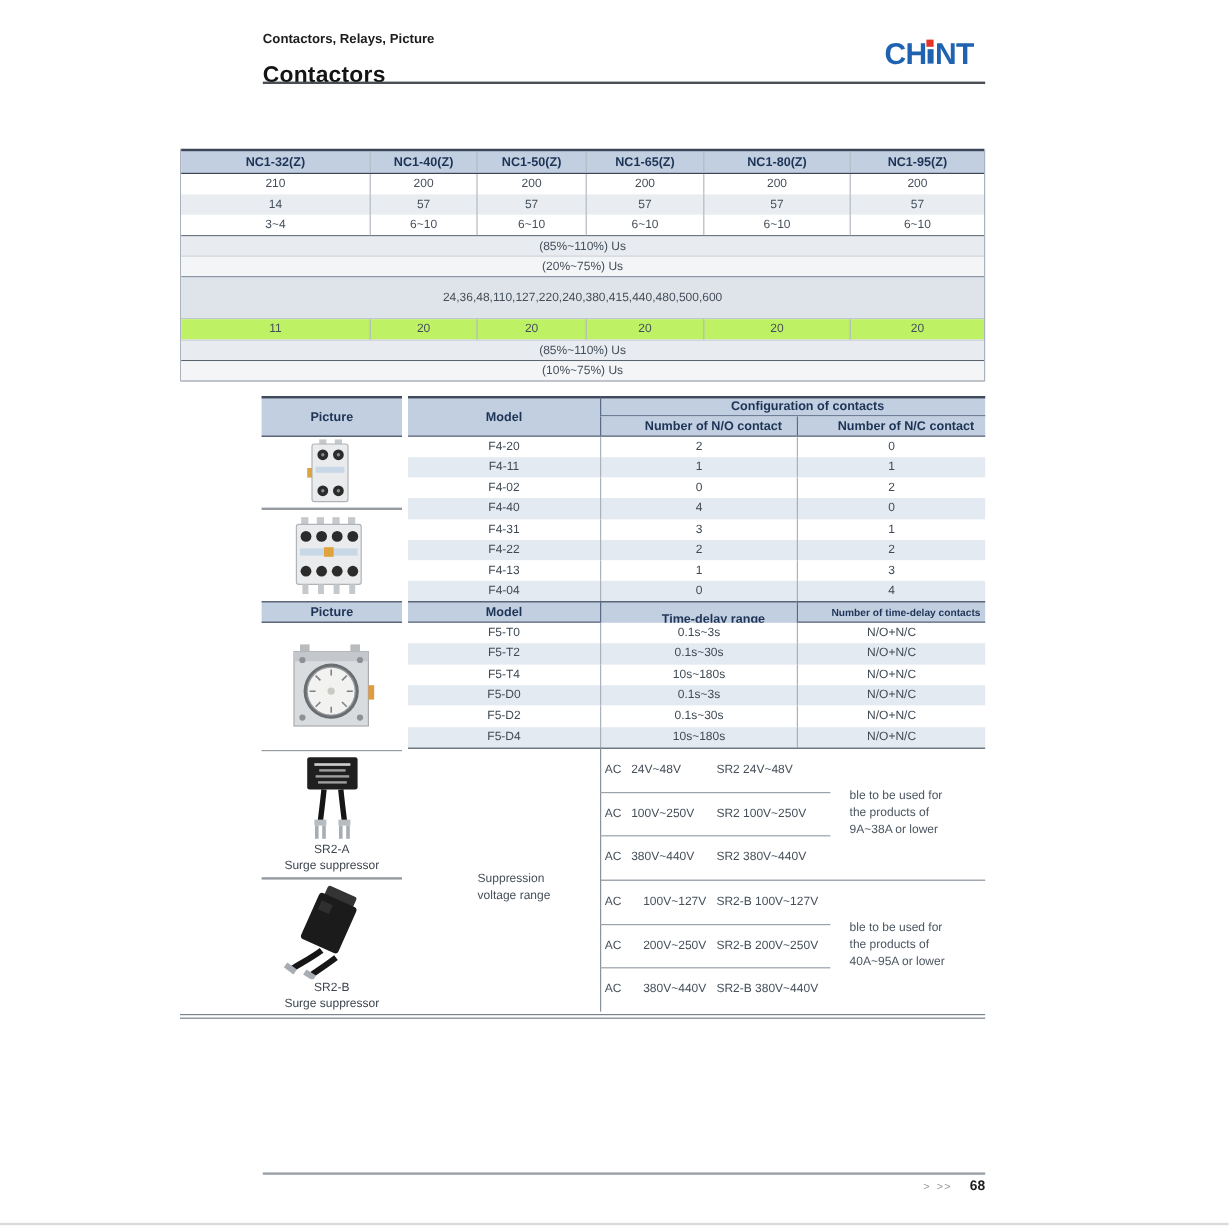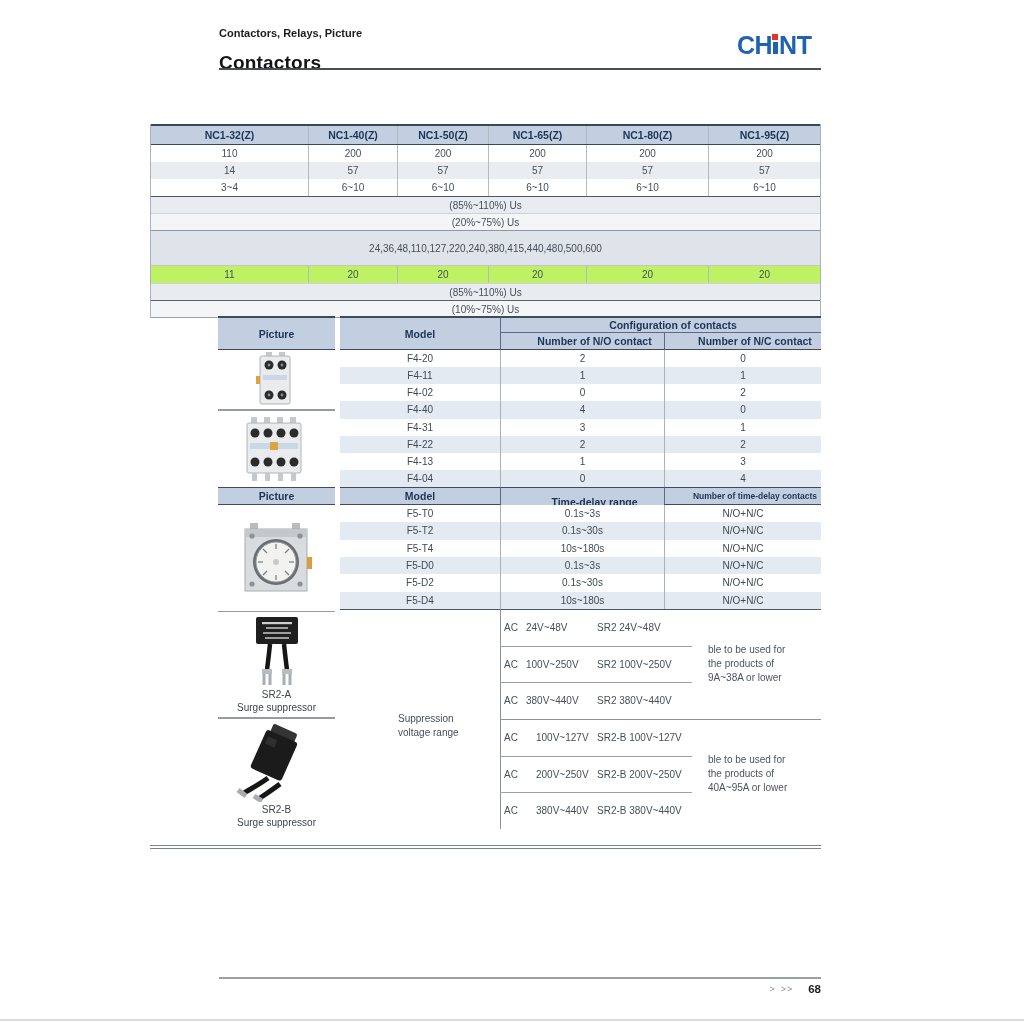--- a/index.html
+++ b/index.html
@@ -36,21 +36,21 @@
   .span-c{height:16px;display:flex;align-items:center;justify-content:center;}
   .us1{background:#e8ebef;border-bottom:1px solid #cdd2d8;}
   .us2{background:#f4f5f7;}
   .volt{height:34px;background:#dfe4ea;border-top:1px solid #8d97a3;border-bottom:1px solid #c0c6cc;
         display:flex;align-items:center;justify-content:center;text-align:right;}
   .cons{height:17px;background:#bef264;}
   .us3{background:#e8ebef;border-top:1px solid #cdd2d8;border-bottom:1.5px solid #59646f;}
   .us4{background:#f4f5f7;border-bottom:1px solid #9aa2ab;}
 
   
-  .t2{left:218px;top:316px;width:603px;height:513px;}
+  .t2{left:218px;top:330px;width:603px;height:513px;}
   .t2 *{box-sizing:border-box;}
   .hcell{position:absolute;background:var(--header-bg);display:flex;align-items:center;justify-content:center;
          font-weight:bold;font-size:10.5px;color:#1d3456;
          border-top:2px solid #3f4a5c;border-bottom:1px solid #3f4a5c;}
   .hcell.topcell{border-bottom:1px solid #5b6b87;}
   .hcell.sub{border-top:none;}
   .hcell.vdiv{border-left:1px solid #5b6b87;padding-left:24px;}
   .hcell.d{border-top:1.5px solid #3f4a5c;}
   .small-h{font-size:8.5px;}
   .tblock{position:absolute;left:122px;width:481px;display:flex;flex-direction:column;}
@@ -96,21 +96,21 @@
 <div class="abs rt">
   <div class="row rt-head">
     <div class="c w0">NC1-32(Z)</div>
     <div class="c w1">NC1-40(Z)</div>
     <div class="c w2">NC1-50(Z)</div>
     <div class="c w3">NC1-65(Z)</div>
     <div class="c w4">NC1-80(Z)</div>
     <div class="c w5">NC1-95(Z)</div>
   </div>
   <div class="row rt-r">
-    <div class="c w0">110</div>
+    <div class="c w0">210</div>
     <div class="c w1">200</div>
     <div class="c w2">200</div>
     <div class="c w3">200</div>
     <div class="c w4">200</div>
     <div class="c w5">200</div>
   </div>
   <div class="row rt-r alt">
     <div class="c w0">14</div>
     <div class="c w1">57</div>
     <div class="c w2">57</div>

